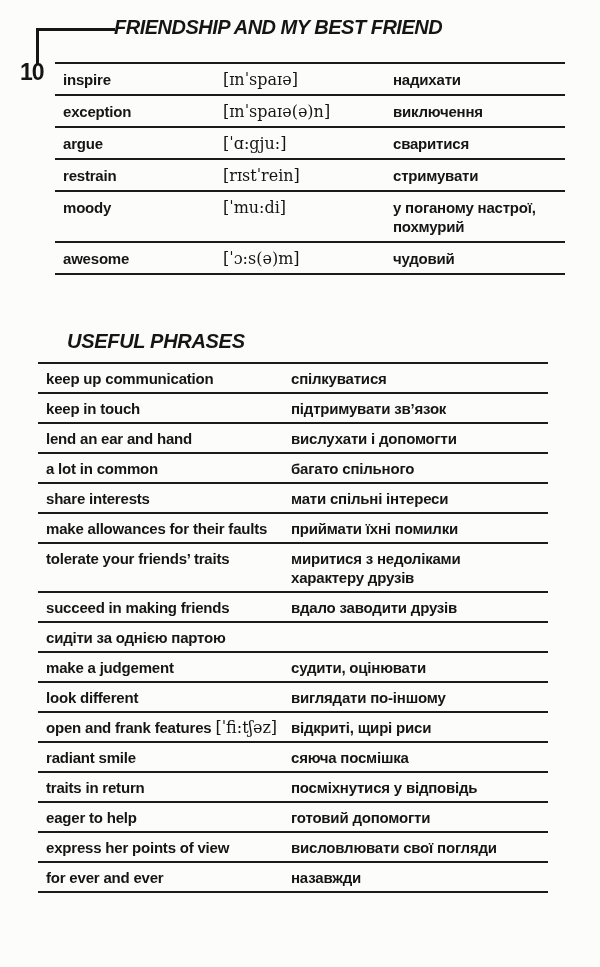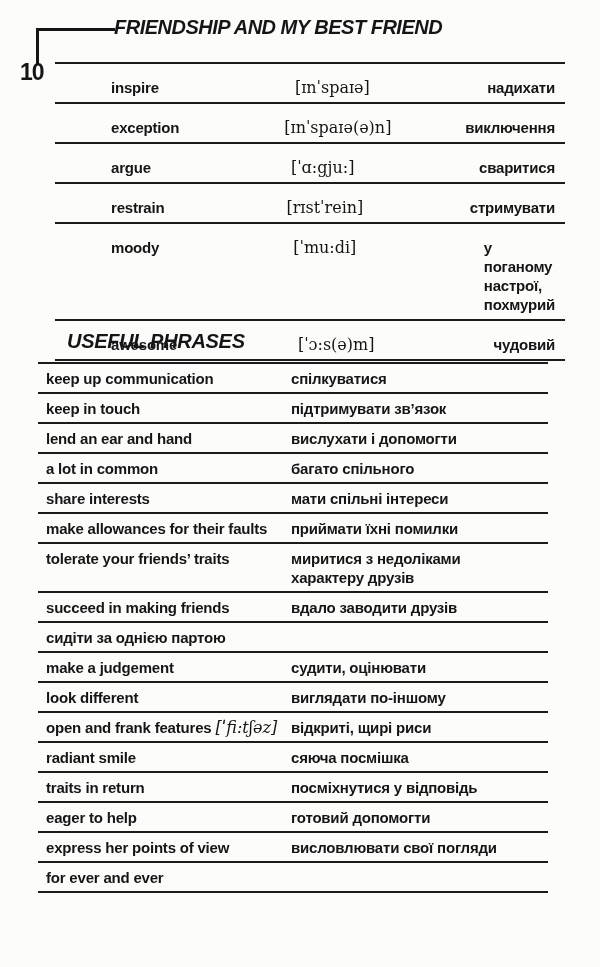--- a/index.html
+++ b/index.html
@@ -25,22 +25,22 @@
     letter-spacing:-0.5px; white-space:nowrap;
   }
 
   
   .vocab-table {
     position:absolute; left:55px; top:62px; width:510px;
     border-top:2px solid #1b1b1b;
   }
   .vrow { display:flex; border-bottom:2px solid #1b1b1b; }
   .vrow .cell {
-    padding:14px 4px 5px 8px; font-size:15px; font-weight:700;
-    line-height:19px; letter-spacing:-0.2px;margin-left:48px;
+    padding:6px 4px 5px 8px; font-size:15px; font-weight:700;
+    line-height:19px; letter-spacing:-0.2px;
   }
   .vrow .word { width:148px; }
   .vrow .transcr {
     width:158px; font-family:"DejaVu Serif","Liberation Serif",serif;
     font-weight:400; font-size:16px; letter-spacing:0;
   }
   .vrow .transl { flex:1; padding-right:10px; }
 
   
   .section-title {
@@ -56,21 +56,21 @@
   }
   .prow { display:flex; border-bottom:2px solid #1b1b1b; }
   .prow .cell {
     padding:5px 4px 4px 8px; font-size:15px; font-weight:700;
     line-height:19px; letter-spacing:-0.2px;
   }
   .prow .phrase { width:233px; }
   .prow .transl { flex:1; padding-right:30px; }
   .inline-transcr {
     font-family:"DejaVu Serif","Liberation Serif",serif;
-    font-weight:400; font-size:16px; letter-spacing:0; margin-left:4px;font-style:italic;
+    font-weight:400; font-size:16px; letter-spacing:0; margin-left:4px;
   }
 </style>
 </head>
 <body>
 
 <div class="page">
 
   <div class="bracket"></div>
   <div class="page-number">10</div>
   <h1 class="title">FRIENDSHIP AND MY BEST FRIEND</h1>
@@ -193,16 +193,17 @@
         <div class="cell transl">готовий допомогти</div>
       </div>
 
       <div class="prow">
         <div class="cell phrase"><span>express her points of view</span><span class="inline-transcr"></span></div>
         <div class="cell transl">висловлювати свої погляди</div>
       </div>
 
       <div class="prow">
         <div class="cell phrase"><span>for ever and ever</span><span class="inline-transcr"></span></div>
+        <div class="cell transl">назавжди</div>
       </div>
     </div>
 
 </div>
 
 </body></html>

